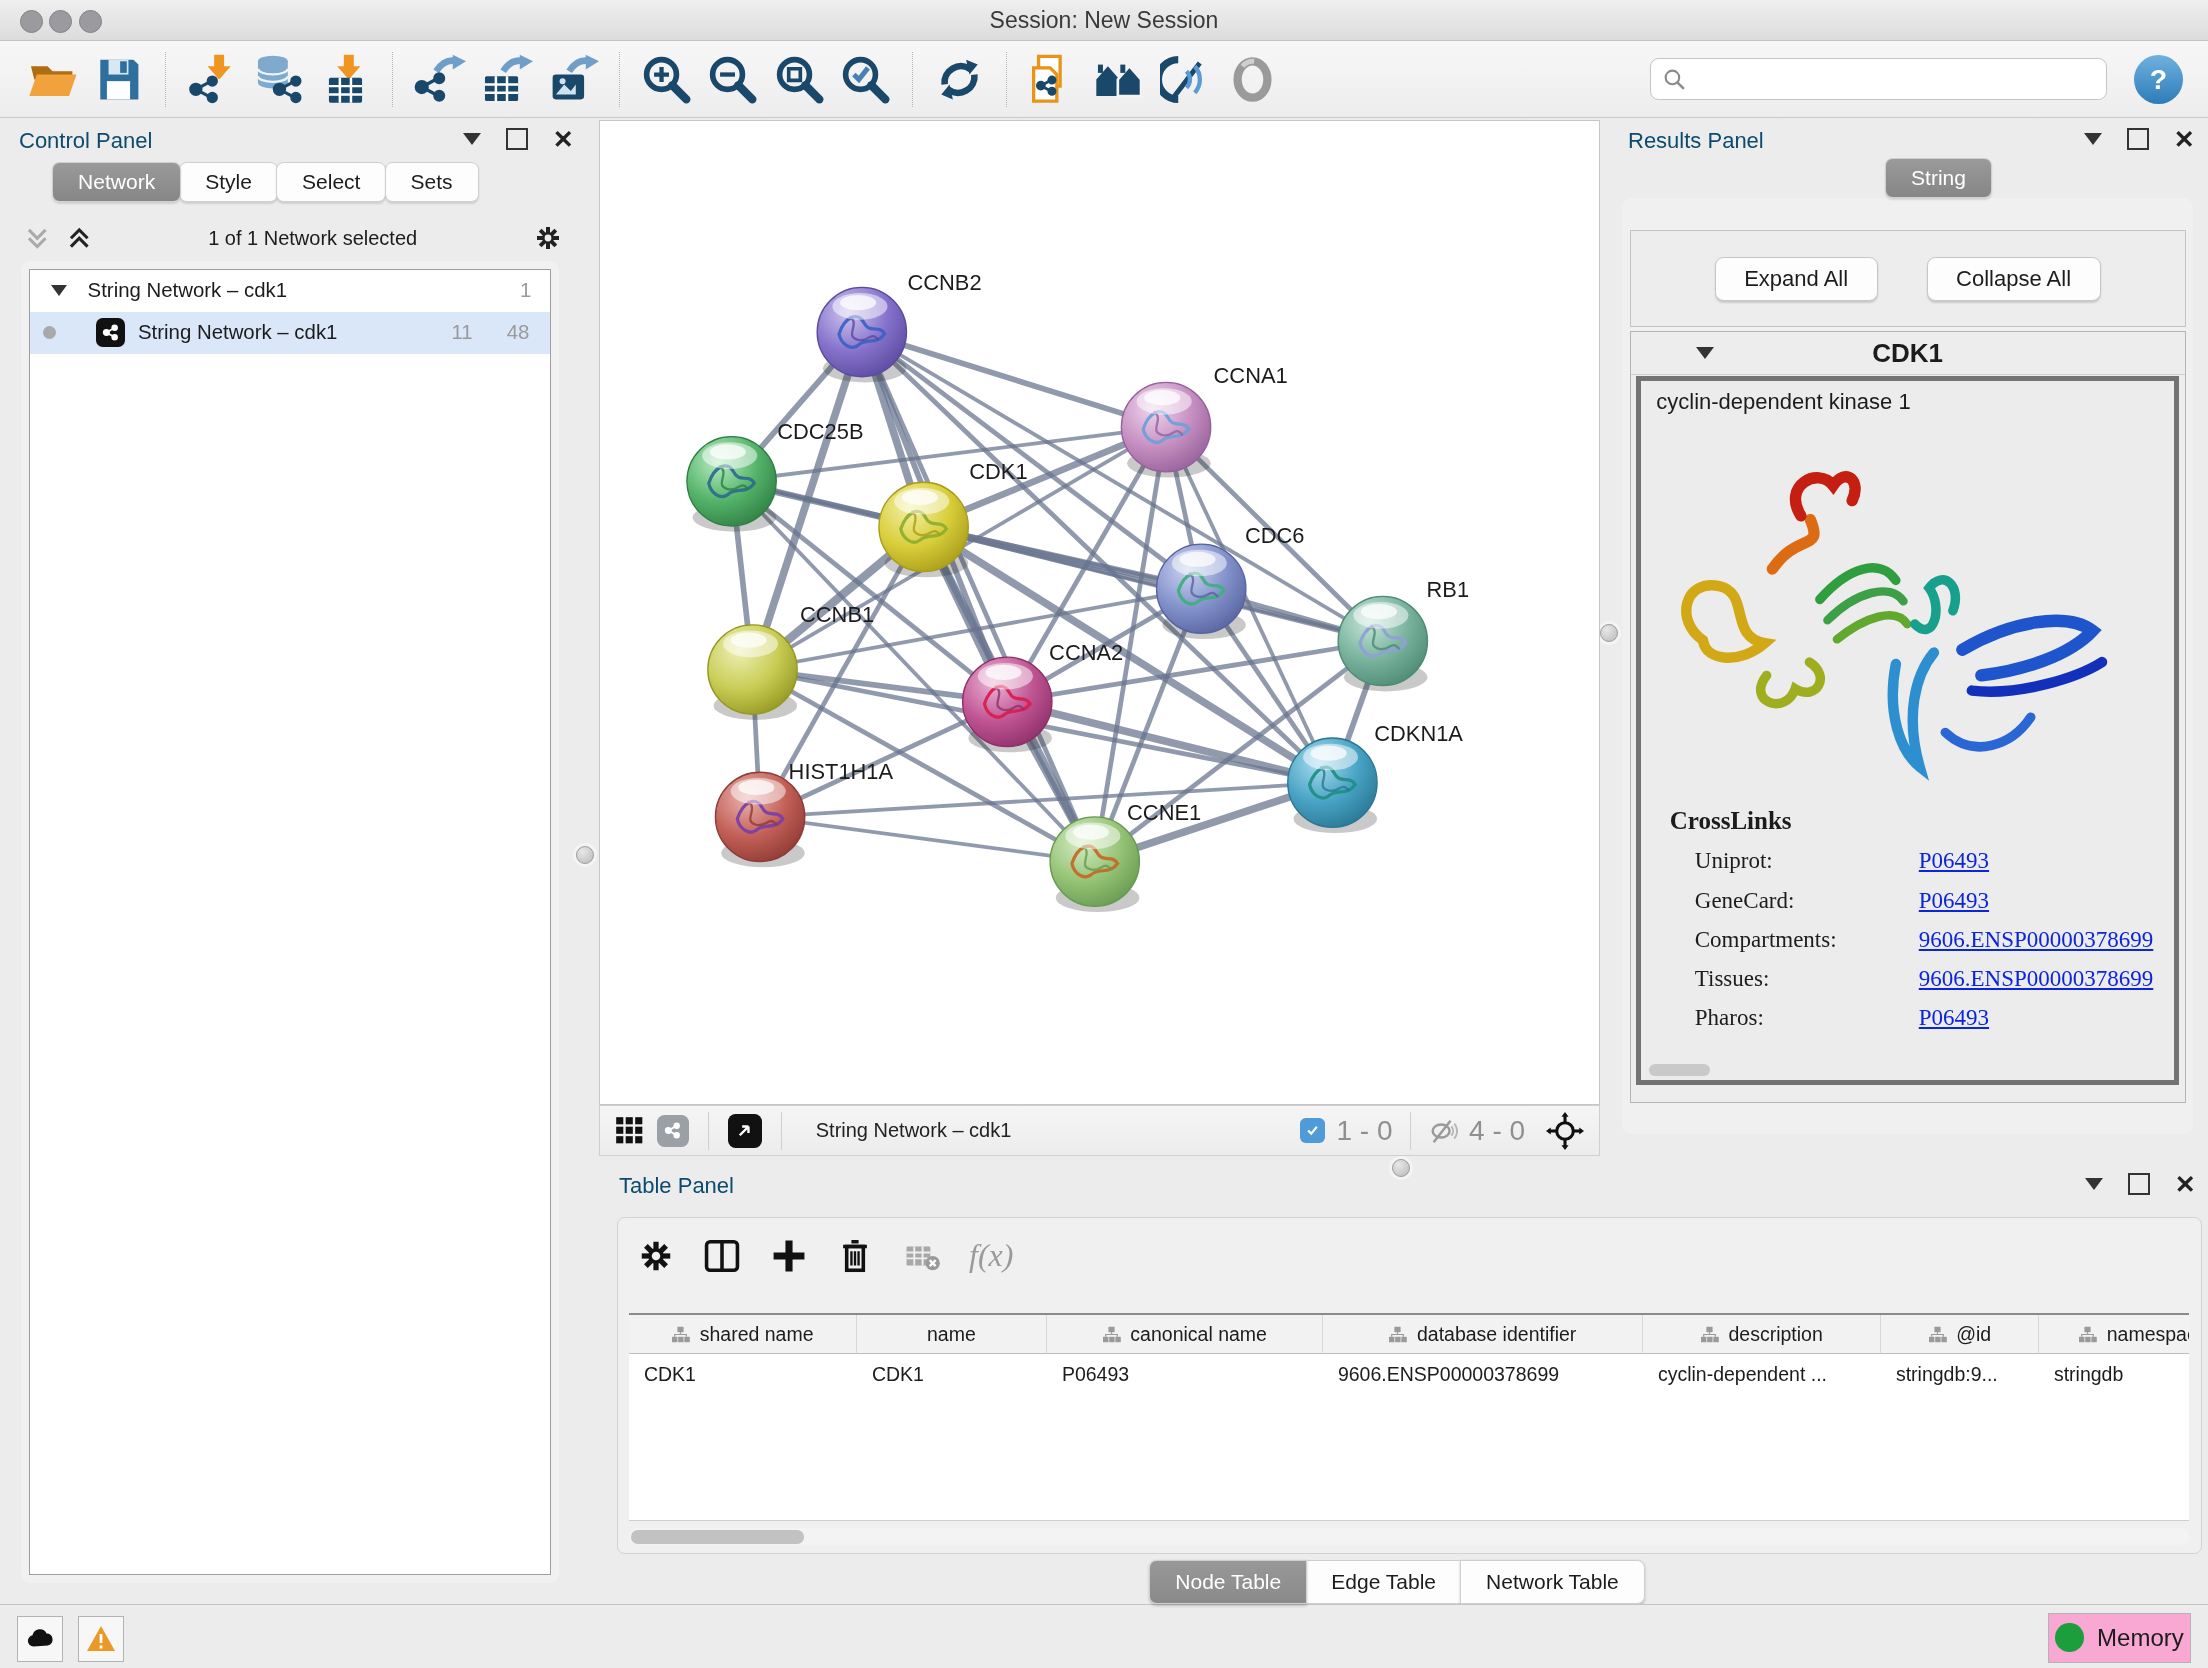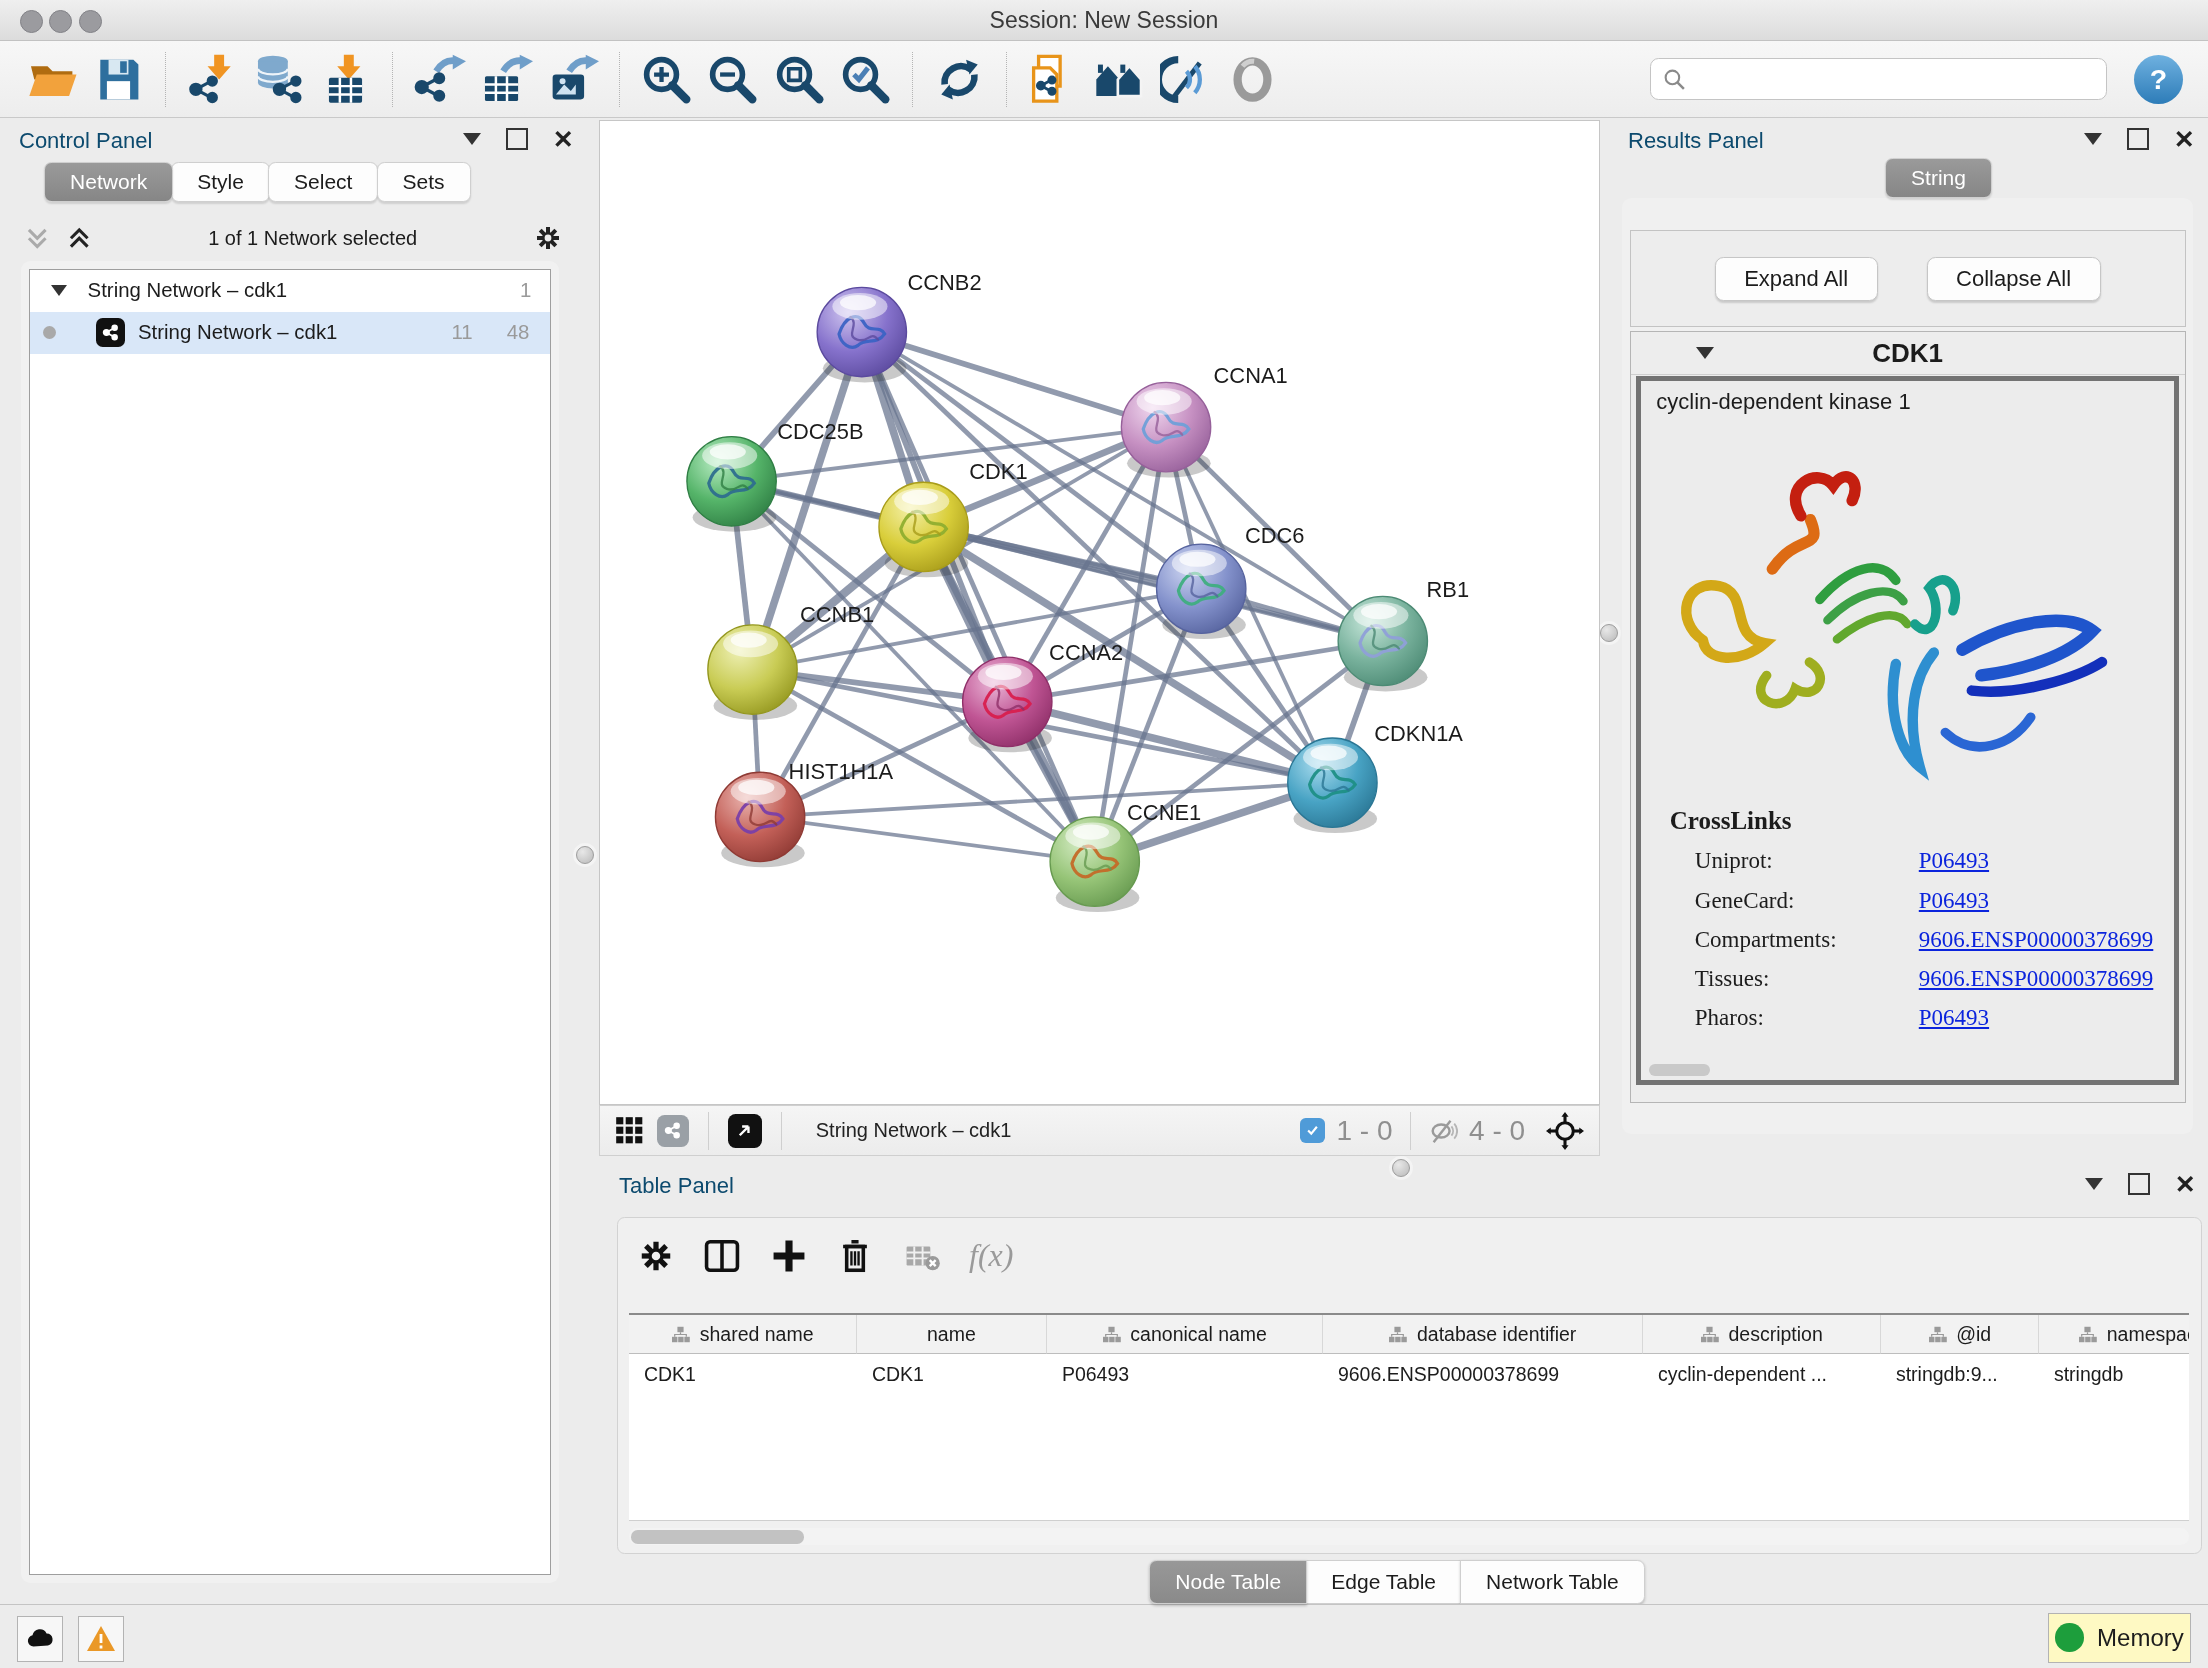--- a/index.html
+++ b/index.html
@@ -20,21 +20,21 @@
   
   #control-panel{left:0;top:118px;width:587px;height:1486px;}
   .panel-head{position:absolute;left:19px;top:9.5px;font-size:22px;color:#0c4a6e;}
   .panel-ctls{position:absolute;right:13.3px;top:9.5px;display:flex;align-items:center;gap:25px;}
   .tri-down{width:0;height:0;border-left:9.5px solid transparent;border-right:9.5px solid transparent;border-top:12.4px solid #333;}
   .float-sq{width:18px;height:18px;border:2.9px solid #333;}
   .close-x{font-size:25px;font-weight:bold;color:#222;line-height:18px;}
   .tabrow{position:absolute;display:flex;}
   .tab{height:38px;padding:0 25px;display:flex;align-items:center;justify-content:center;font-size:21px;background:#fdfdfd;border:1px solid #cfcfcf;border-radius:7.6px;margin-left:-1.9px;box-shadow:0 1.9px 1.9px rgba(0,0,0,.12);}
   .tab.sel{background:linear-gradient(#9a9a9a,#868686);color:#fff;z-index:2;}
-  #cp-tabs{left:46px;top:44px;}
+  #cp-tabs{left:54px;top:44px;}
   #cp-subbar{position:absolute;left:23px;right:23px;top:101px;height:38px;display:flex;align-items:center;}
   #cp-status{flex:1;text-align:center;font-size:20px;}
   #cp-listwrap{position:absolute;left:21px;top:143px;width:538px;height:1322px;background:#f1f1f1;border-radius:9.5px;}
   #cp-list{position:absolute;left:7.6px;top:7.6px;right:7.6px;bottom:7.6px;background:#fff;border:1.9px solid #9e9e9e;}
   .cp-row{position:relative;height:42px;display:flex;align-items:center;font-size:20.4px;}
   .cp-row .cnt{color:#9a9a9a;}
   .cp-row.sel{background:#d9e7f8;}
   .share-badge{width:28.5px;height:28.5px;border-radius:6.7px;background:#111;display:flex;align-items:center;justify-content:center;}
   .graydot{width:13.3px;height:13.3px;border-radius:50%;background:#a9a9a9;}
   
@@ -75,21 +75,21 @@
   #tp-hscroll{position:absolute;left:11.4px;bottom:7.6px;width:1560px;height:17px;background:#f3f3f3;border-radius:8.6px;}
   #tp-hthumb{position:absolute;left:1.9px;top:1.9px;width:173px;height:13.3px;border-radius:6.7px;background:#c2c2c2;}
   #tp-tabs{position:absolute;left:0;right:0;top:398px;display:flex;justify-content:center;}
   #tp-tabs .tab{border-radius:0;box-shadow:0 1.9px 2.9px rgba(0,0,0,.2);height:42px;}
   #tp-tabs .tab:first-child{border-radius:7.6px 0 0 7.6px;}
   #tp-tabs .tab:last-child{border-radius:0 7.6px 7.6px 0;}
   #tp-tabs .tab.sel{background:linear-gradient(#989898,#8a8a8a);}
   
   #statusbar{left:0;top:1604px;width:2208px;height:65px;border-top:1.9px solid #c4c4c4;background:#ececec;}
   .sbtn{position:absolute;top:11.4px;width:44px;height:44px;background:#f7f7f7;border:1.9px solid #b3b3b3;display:flex;align-items:center;justify-content:center;}
-  #memory-btn{position:absolute;right:17px;top:7.6px;width:141px;height:48px;background:#fef9c3;border:1.9px solid #b3b3b3;display:flex;align-items:center;justify-content:center;gap:13.3px;font-size:24px;}
+  #memory-btn{position:absolute;right:17px;top:7.6px;width:141px;height:48px;background:#f9a8d4;border:1.9px solid #b3b3b3;display:flex;align-items:center;justify-content:center;gap:13.3px;font-size:24px;}
   #memory-dot{width:28.5px;height:28.5px;border-radius:50%;background:#1d9e3c;}
   text.nlabel{font-size:23px;fill:#1b1b1b;font-family:"Liberation Sans",sans-serif;}
 </style>
 </head>
 <body>
 
 <div id="app">
 
   <div id="titlebar" class="abs">
     <div class="tlight" style="left:20px"></div>

